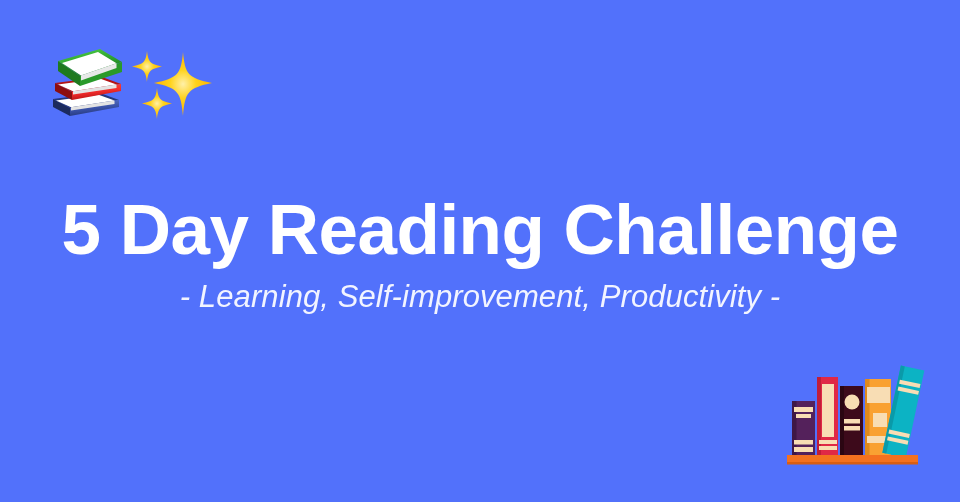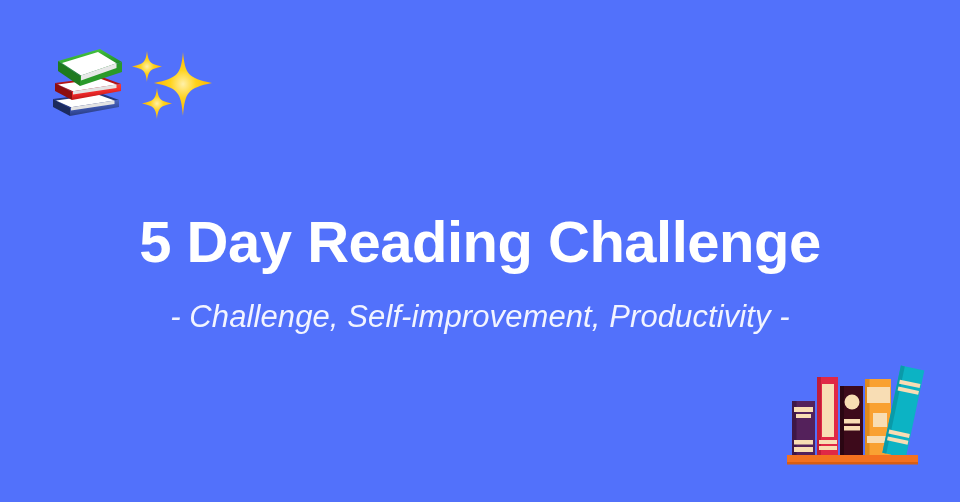--- a/index.html
+++ b/index.html
@@ -44,23 +44,23 @@
 
   
   #headline-block {
     position: absolute;
     left: 0;
     top: 186px;
     width: 960px;
     text-align: center;
   }
   #page-title {
-    margin: 16px;
+    margin: 4px;
     font-family: "Liberation Sans", "DejaVu Sans", sans-serif;
-    font-size: 58px;
+    font-size: 71px;
     line-height: 80px;
     font-weight: 700;
     color: #ffffff;
     letter-spacing: -0.5px;
     white-space: nowrap;
   }
   #page-subtitle {
     margin: 0;
     margin-top: 8px;
     font-family: "Liberation Sans", "DejaVu Sans", sans-serif;
@@ -167,21 +167,21 @@
                  C34 68, 32.3 70, 31 81
                  C29.7 70, 28 68, 16 65.5
                  C28 63, 29.7 61, 31 50 Z" fill="url(#sprk)"></path>
       </svg>
     </div>
 
   </div>
 
   <div id="headline-block">
     <h1 id="page-title">5 Day Reading Challenge</h1>
-    <p id="page-subtitle">- Challenge, Self-improvement, Productivity -</p>
+    <p id="page-subtitle">- Learning, Self-improvement, Productivity -</p>
   </div>
 
   <div id="bookshelf-illustration">
     <svg viewBox="0 0 146 112" xmlns="http://www.w3.org/2000/svg" aria-hidden="true">
 
       <g>
         <rect x="10" y="43" width="23" height="54" fill="#54215B"></rect>
         <rect x="10" y="43" width="4.5" height="54" fill="#3F1746"></rect>
         <rect x="12" y="49" width="19" height="5" fill="#F8DDB4"></rect>
         <rect x="14" y="56" width="15" height="4" fill="#F8DDB4"></rect>

